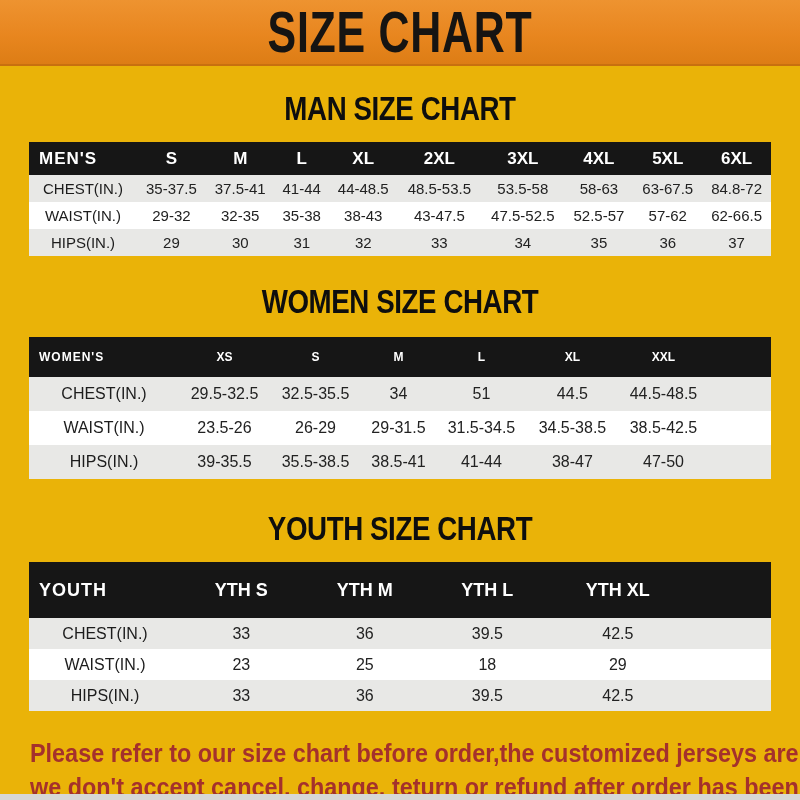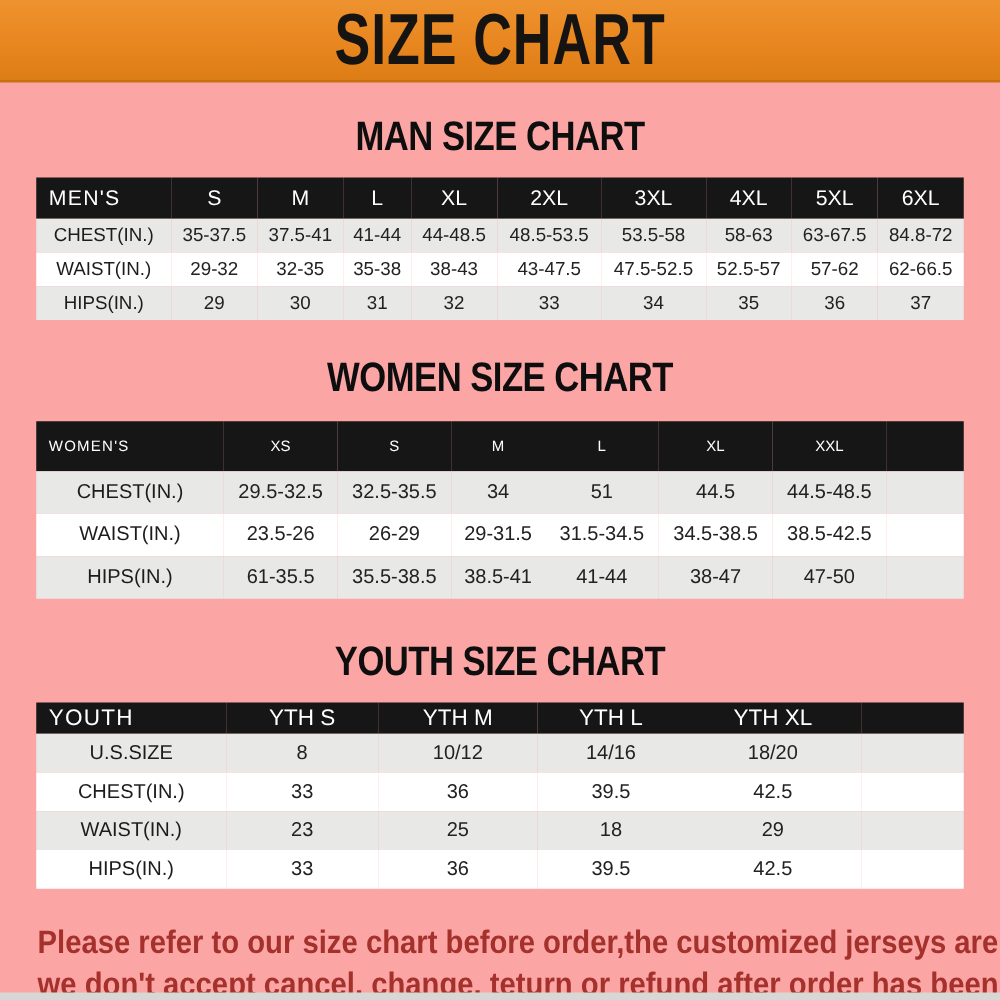--- a/index.html
+++ b/index.html
@@ -1,21 +1,21 @@
 <!DOCTYPE html>
 <html><head>
 <meta charset="utf-8">
 <style>
   * { margin: 0; padding: 0; box-sizing: border-box; }
   html, body { background: #ffffff; }
   .page {
     position: relative;
     width: 800px;
     height: 800px;
-    background: #fca5a5;
+    background: #eab308;
     overflow: hidden;
     font-family: "Liberation Sans", "DejaVu Sans", sans-serif;
   }
 
   
   .banner {
     height: 66px;
     width: 100%;
     background: linear-gradient(180deg, #EE9330 0%, #E8861F 55%, #DD7D15 100%);
     display: flex;
@@ -58,21 +58,21 @@
   }
   table.size-table th, table.size-table td {
     text-align: center;
     vertical-align: middle;
     white-space: nowrap;
     padding: 0 4px;
   }
   .head-row th {
     background: #161616;
     color: #ffffff;
-    font-weight: normal;
+    font-weight: bold;
     margin-top: 24px;
   }
   .group-label {
     text-align: left !important;
     padding-left: 10px !important;
     font-size: 23px;
     letter-spacing: 1px;
   }
   tbody tr:nth-child(odd) { background: #E8E8E6; }
   tbody tr:nth-child(even) { background: #ffffff; }
@@ -86,21 +86,21 @@
   .men-table .group-label { width: 108px; }
 
   
   .women-table .head-row th { height: 40px; font-size: 12px; }
   .women-table tbody tr { height: 34px; }
   .women-table tbody td { font-size: 16px; }
   .women-table .group-label { width: 150px; }
   .women-table .filler { width: 62px; padding: 0; }
 
   
-  .youth-table .head-row th { height: 25px; font-size: 18px; }
+  .youth-table .head-row th { height: 56px; font-size: 18px; }
   .youth-table tbody tr { height: 31px; }
   .youth-table tbody td { font-size: 16px; }
   .youth-table .group-label { width: 152px; }
   .youth-table .filler { width: 82px; padding: 0; }
 
   
   .footer-note {
     margin-top: 26px;
     padding-left: 30px;
   }
@@ -221,21 +221,21 @@
               <td>23.5-26</td>
               <td>26-29</td>
               <td>29-31.5</td>
               <td>31.5-34.5</td>
               <td>34.5-38.5</td>
               <td>38.5-42.5</td>
               <td class="filler"></td>
             </tr>
             <tr>
               <td class="row-label">HIPS(IN.)</td>
-              <td>61-35.5</td>
+              <td>39-35.5</td>
               <td>35.5-38.5</td>
               <td>38.5-41</td>
               <td>41-44</td>
               <td>38-47</td>
               <td>47-50</td>
               <td class="filler"></td>
             </tr>
           </tbody>
       </table>
     </section>
@@ -248,28 +248,20 @@
             <th class="group-label">YOUTH</th>
           <th>YTH S</th>
               <th>YTH M</th>
               <th>YTH L</th>
               <th>YTH XL</th>
               <th class="filler"></th>
             </tr>
         </thead>
         <tbody>
             <tr>
-              <td class="row-label">U.S.SIZE</td>
-              <td>8</td>
-              <td>10/12</td>
-              <td>14/16</td>
-              <td>18/20</td>
-              <td class="filler"></td>
-            </tr>
-            <tr>
               <td class="row-label">CHEST(IN.)</td>
               <td>33</td>
               <td>36</td>
               <td>39.5</td>
               <td>42.5</td>
               <td class="filler"></td>
             </tr>
             <tr>
               <td class="row-label">WAIST(IN.)</td>
               <td>23</td>

